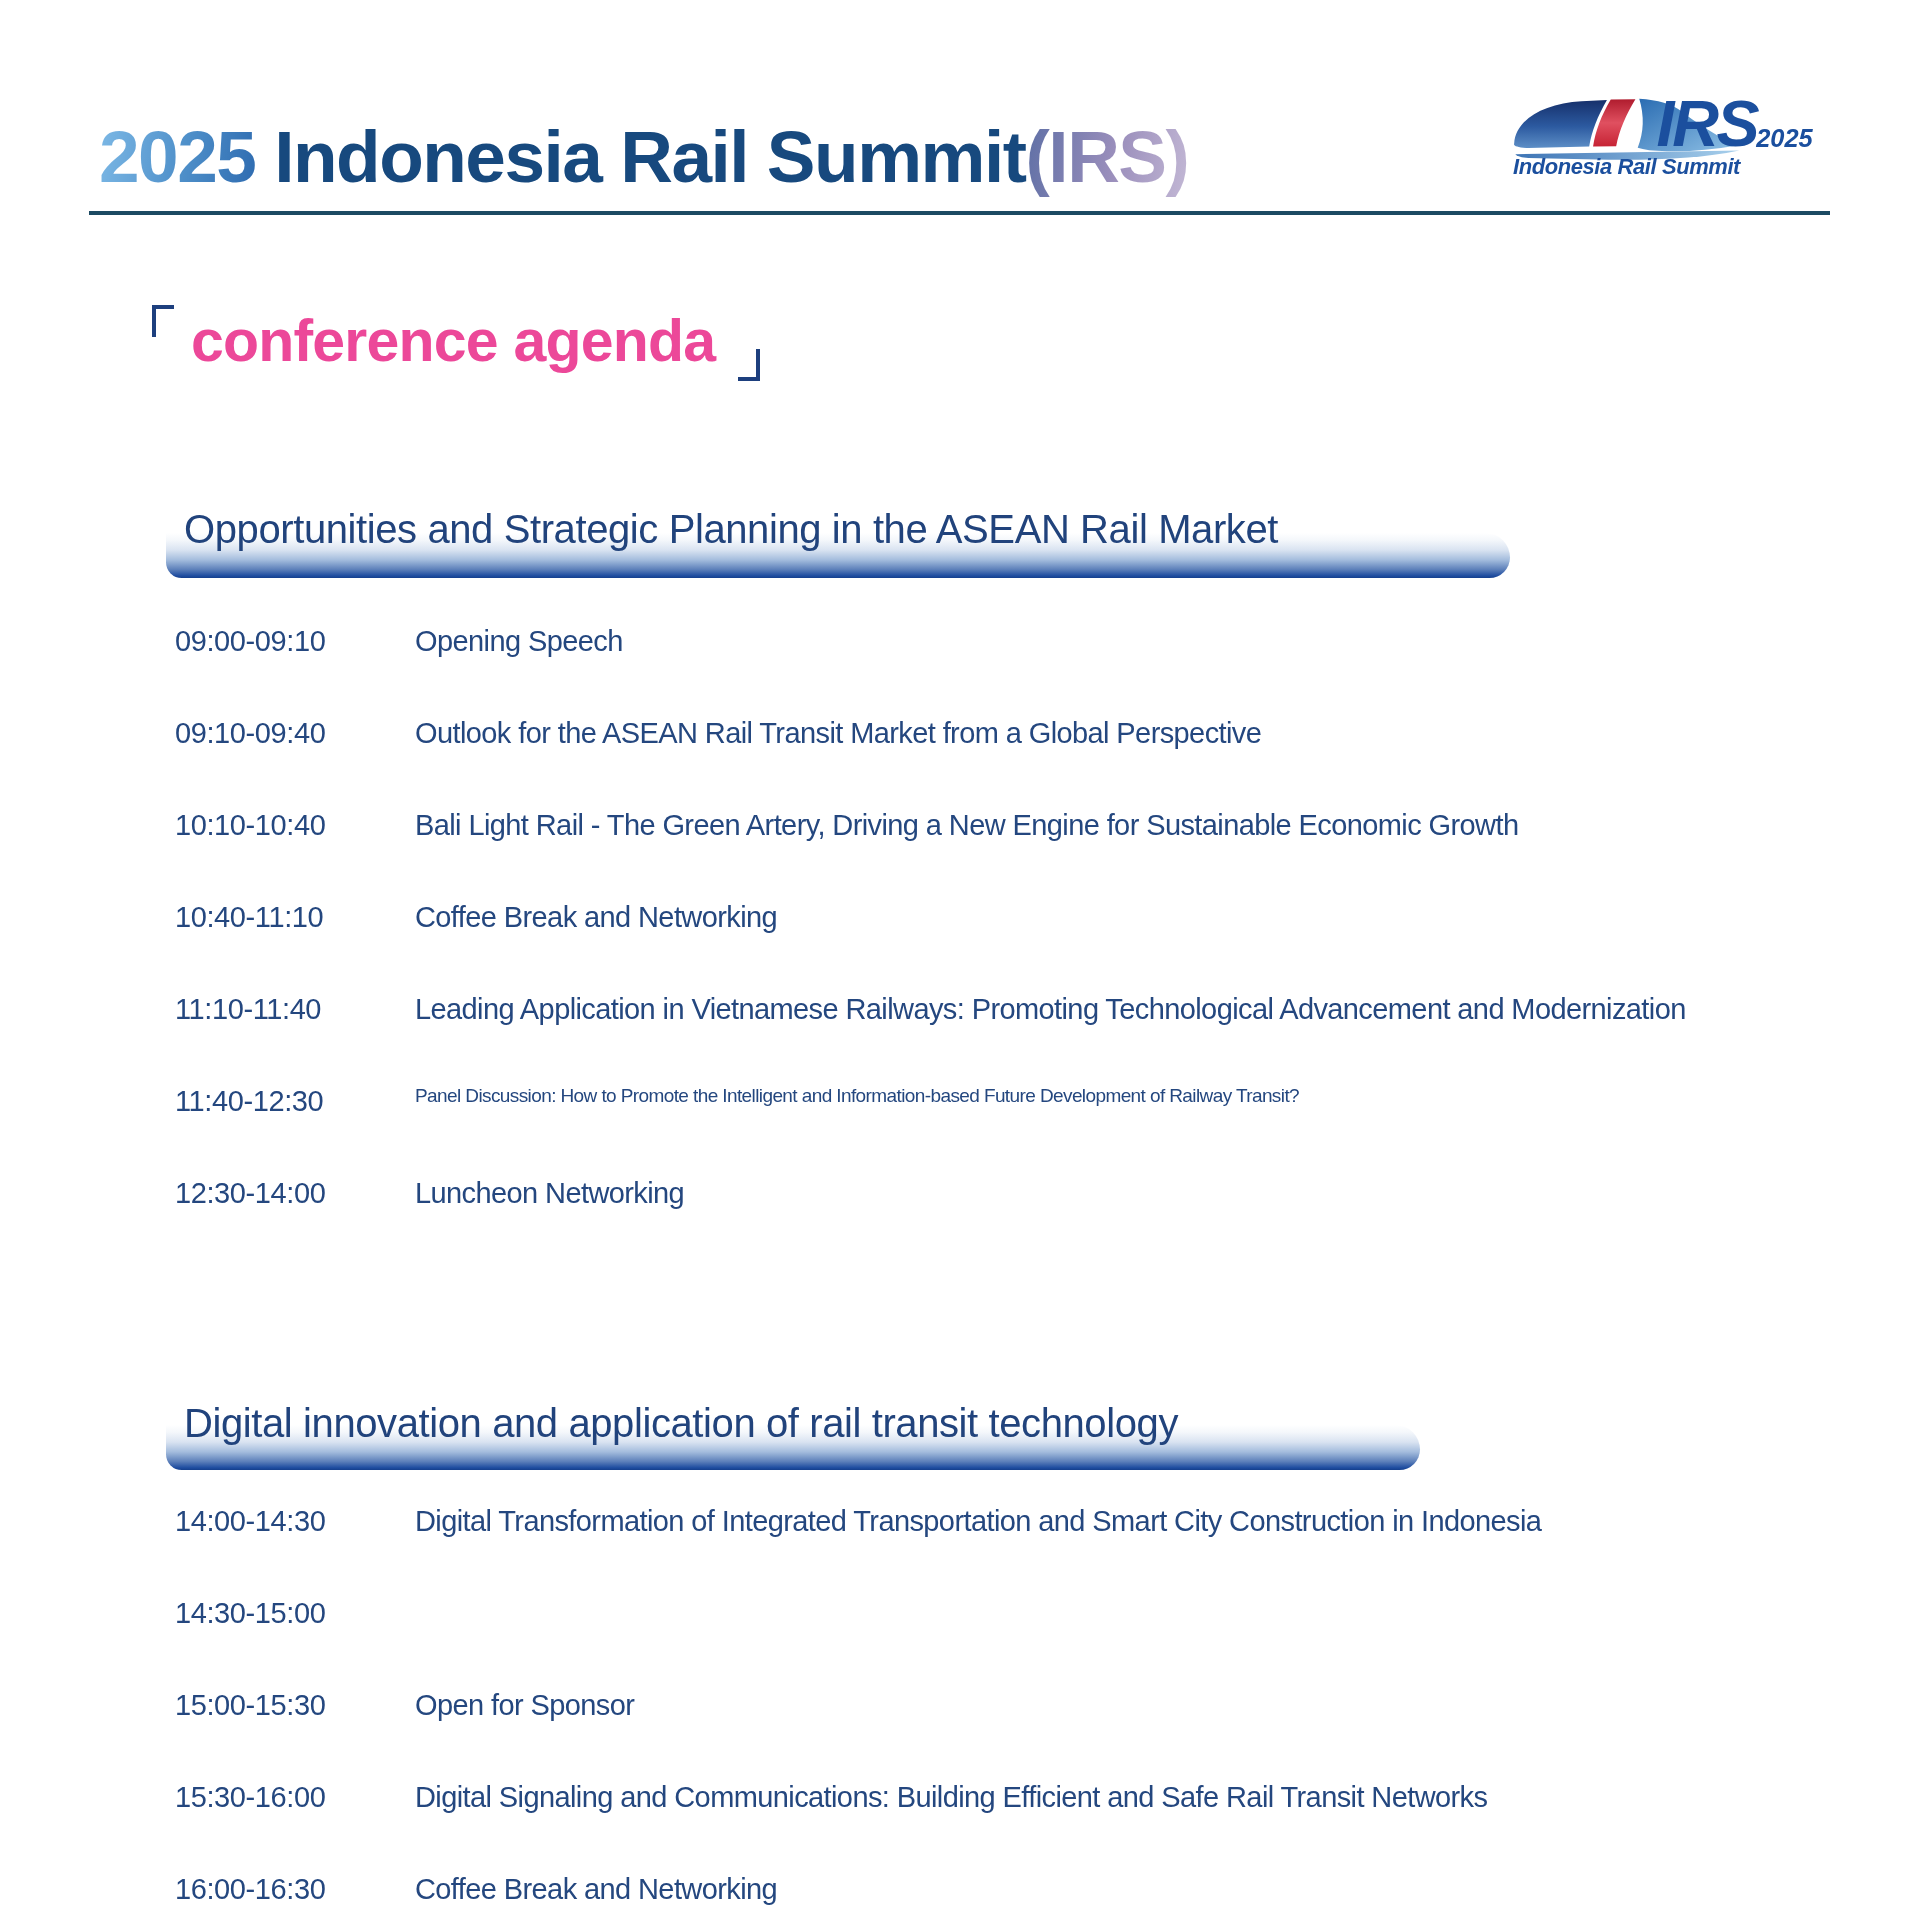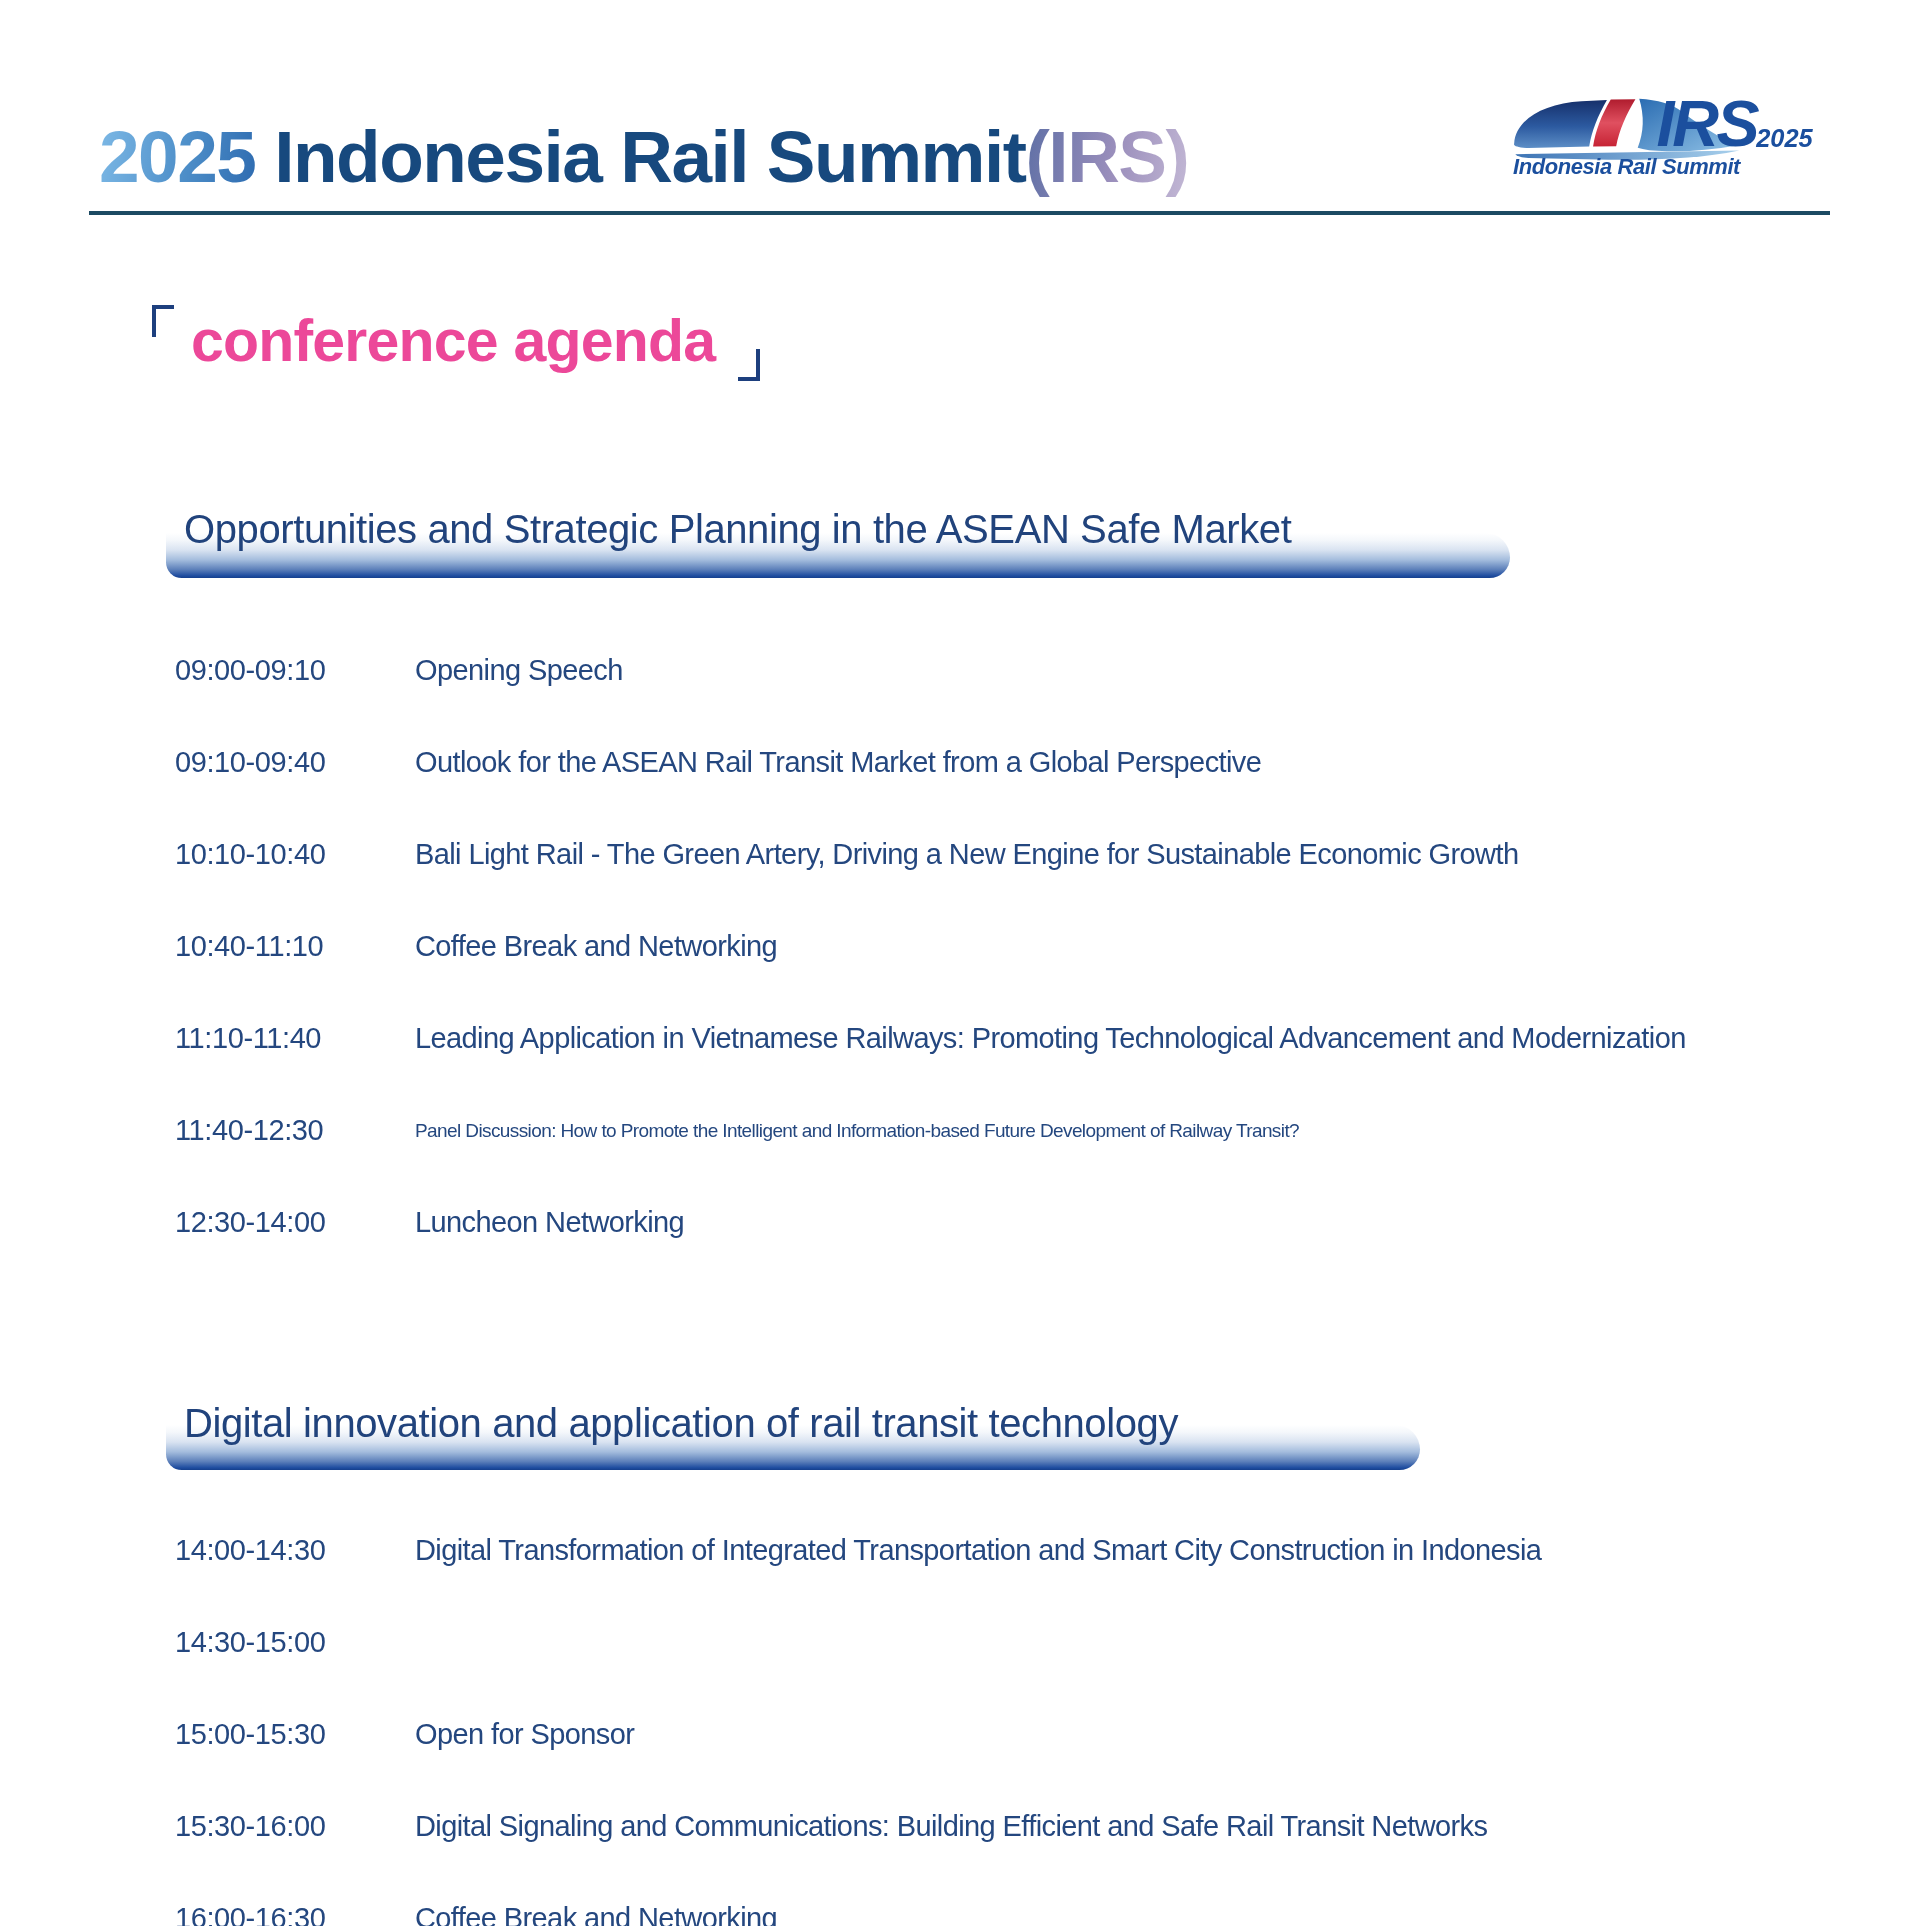--- a/index.html
+++ b/index.html
@@ -43,21 +43,21 @@
   .section-title{
     position:absolute;left:184px;font-size:40px;font-weight:400;color:#21437c;
     letter-spacing:-0.4px;white-space:nowrap;z-index:2;line-height:1;
   }
   .st-1{top:509px;}
   .st-2{top:1403px;}
   
   .agenda{position:absolute;left:175px;width:1726px;}
   .agenda-1{top:625px;}
   .agenda-2{top:1505px;}
-  .agenda-row{display:flex;align-items:center;height:92px;}
+  .agenda-row{display:flex;align-items:flex-start;height:92px;}
   .row-time{
     flex:0 0 240px;font-size:29px;color:#24477f;letter-spacing:-0.4px;line-height:1.15;
   }
   .row-title{
     font-size:29px;color:#24477f;letter-spacing:-0.6px;line-height:1.15;white-space:nowrap;
   }
   .row-title.tight{font-size:19px;letter-spacing:-0.6px;}
 </style>
 </head>
 <body>
@@ -100,21 +100,21 @@
     <text x="684" y="182" font-size="66" font-weight="bold" font-style="italic" fill="#1b4f9e">2025</text>
     <text x="52" y="252" font-size="57" font-weight="bold" font-style="italic" letter-spacing="-1" fill="#1b4f9e">Indonesia Rail Summit</text>
   </svg>
 
   <div class="heading">
     <span class="bk bk-open"></span>
     <span>conference agenda</span>
     <span class="bk bk-close"></span>
   </div>
 
-  <div class="section-title st-1">Opportunities and Strategic Planning in the ASEAN Safe Market</div>
+  <div class="section-title st-1">Opportunities and Strategic Planning in the ASEAN Rail Market</div>
   <div class="pill pill-1"></div>
   <div class="agenda agenda-1">
 
       <div class="agenda-row">
         <span class="row-time">09:00-09:10</span>
         <span class="row-title">Opening Speech</span>
       </div>
 
       <div class="agenda-row">
         <span class="row-time">09:10-09:40</span>

